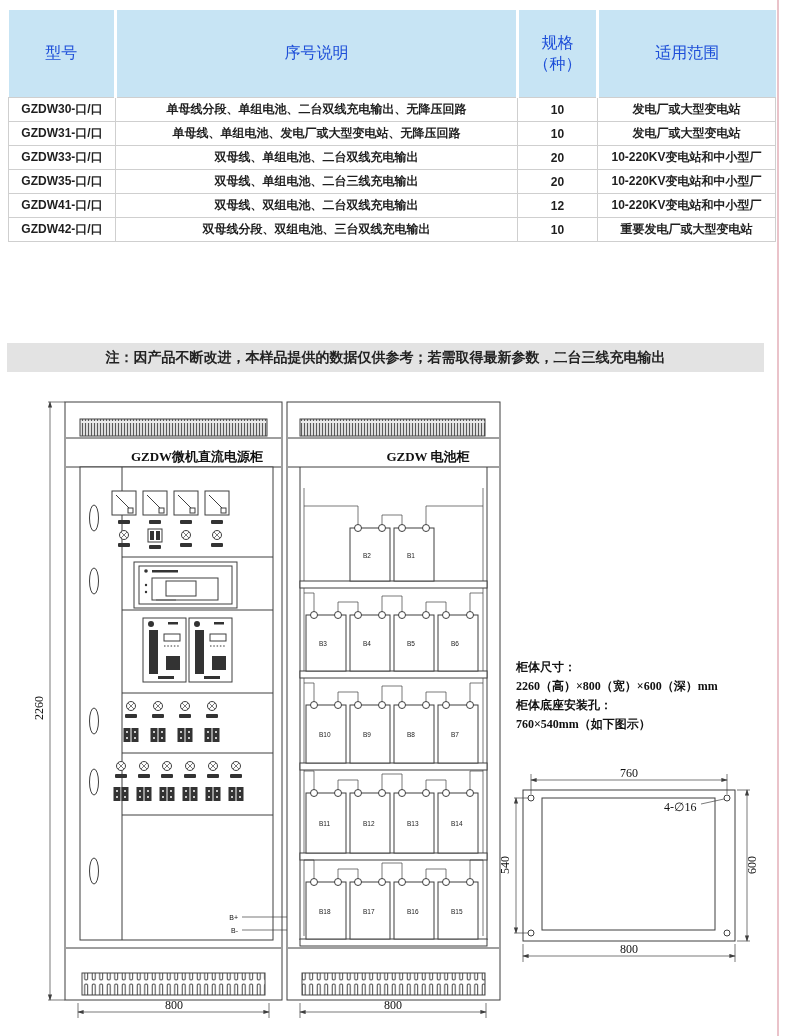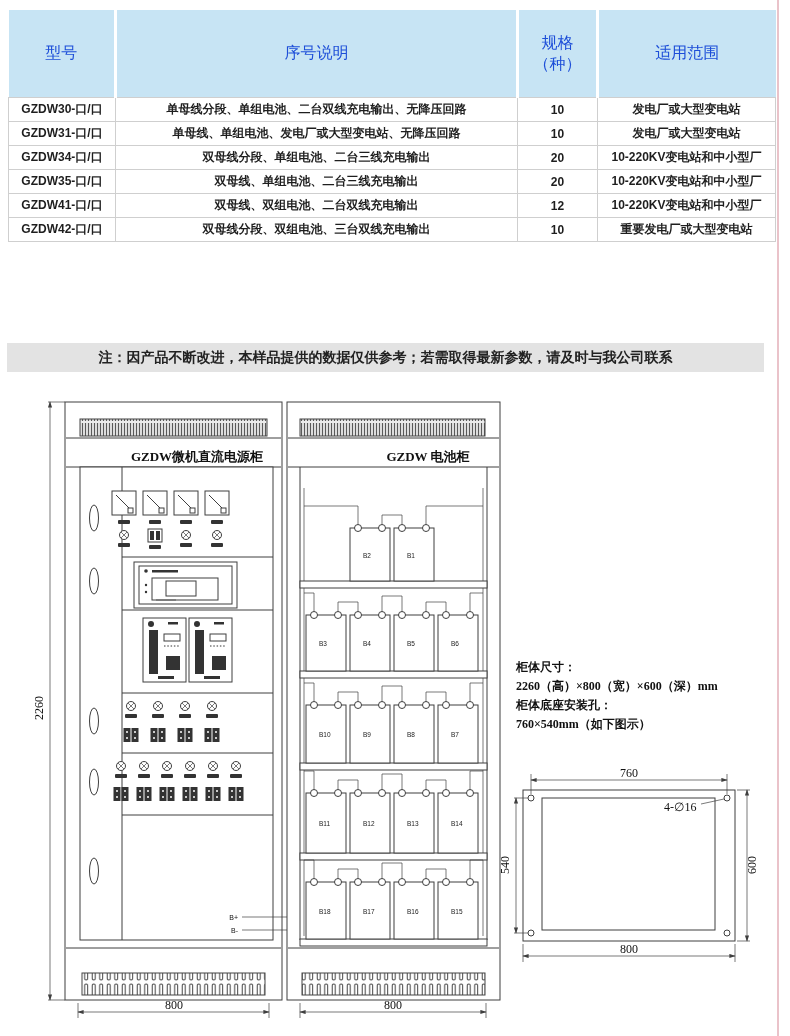--- a/index.html
+++ b/index.html
@@ -56,22 +56,22 @@
           <td>10</td>
           <td>发电厂或大型变电站</td>
         </tr>
         <tr>
           <td>GZDW31-口/口</td>
           <td>单母线、单组电池、发电厂或大型变电站、无降压回路</td>
           <td>10</td>
           <td>发电厂或大型变电站</td>
         </tr>
         <tr>
-          <td>GZDW34-口/口</td>
-          <td>双母线分段、单组电池、二台三线充电输出</td>
+          <td>GZDW33-口/口</td>
+          <td>双母线、单组电池、二台双线充电输出</td>
           <td>20</td>
           <td>10-220KV变电站和中小型厂</td>
         </tr>
         <tr>
           <td>GZDW35-口/口</td>
           <td>双母线、单组电池、二台三线充电输出</td>
           <td>20</td>
           <td>10-220KV变电站和中小型厂</td>
         </tr>
         <tr>
@@ -82,21 +82,21 @@
         </tr>
         <tr>
           <td>GZDW42-口/口</td>
           <td>双母线分段、双组电池、三台双线充电输出</td>
           <td>10</td>
           <td>重要发电厂或大型变电站</td>
         </tr>
       </tbody>
   </table>
 
-  <div class="note">注：因产品不断改进，本样品提供的数据仅供参考；若需取得最新参数，请及时与我公司联系</div>
+  <div class="note">注：因产品不断改进，本样品提供的数据仅供参考；若需取得最新参数，二台三线充电输出</div>
 
   <svg class="drawing" width="790" height="648" viewBox="0 0 790 648">
     <defs>
       <marker id="ar" markerWidth="10" markerHeight="8" refX="8" refY="3" orient="auto-start-reverse">
         <path d="M0,0 L9,3 L0,6 Z" fill="#3f3f3f"></path>
       </marker>
       <pattern id="ventTop" width="3" height="17" patternUnits="userSpaceOnUse">
         <rect width="3" height="17" fill="#ececec"></rect>
         <line x1="1.5" y1="1" x2="1.5" y2="16" stroke="#5a5a5a" stroke-width="1.2"></line>
       </pattern>

